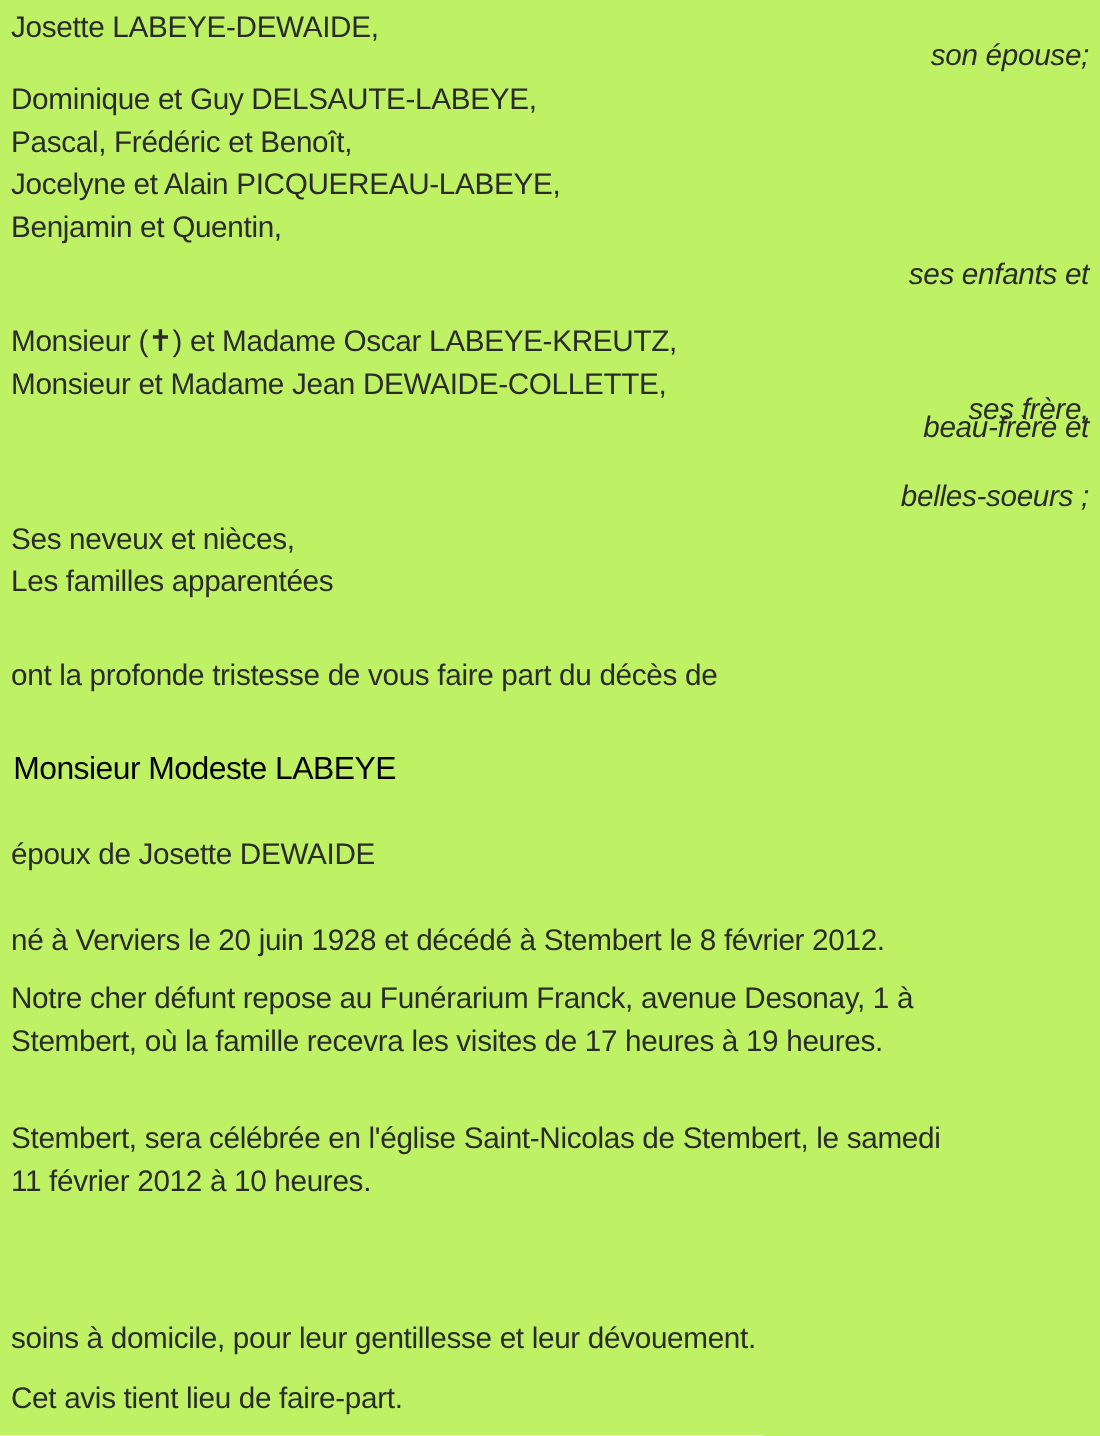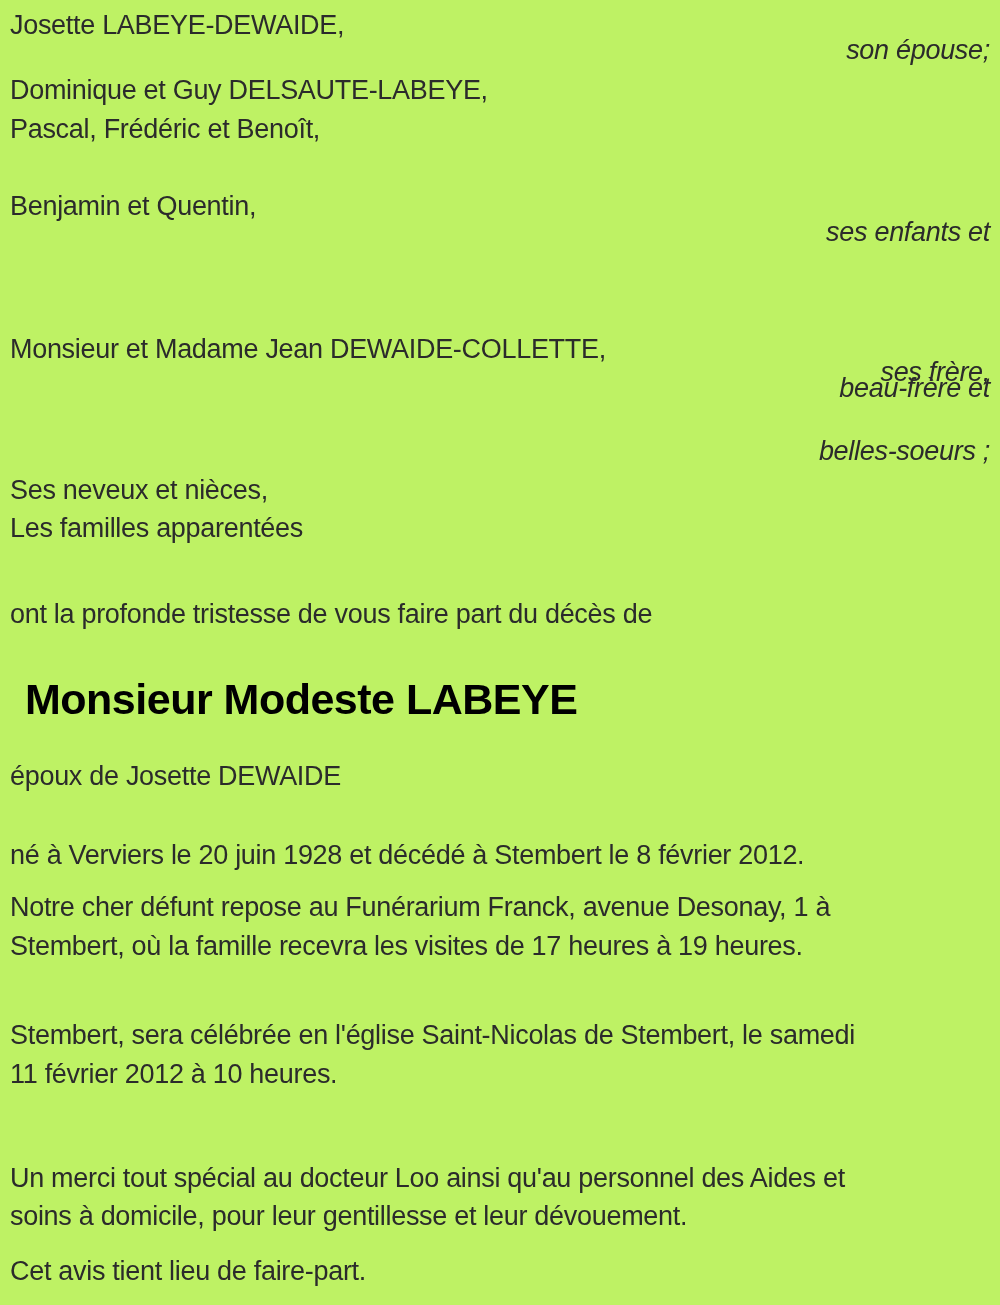--- a/index.html
+++ b/index.html
@@ -20,42 +20,44 @@
     position: absolute;
     font-size: 27px;
     line-height: 38px;
     letter-spacing: -0.3px;
     white-space: nowrap;
   }
   .left  { left: 10px;  text-align: left; }
   .right { right: 10px; text-align: right; font-style: italic; }
   .title {
     position: absolute;
-    left: 25px;
-    font-size: 43px;
+    left: 12px;
+    font-size: 29px;
     line-height: 50px;
-    font-weight: bold;
+    font-weight: normal;
     letter-spacing: -0.5px;
     color: #000000;
     white-space: nowrap;
   }
 </style>
 </head>
 <body>
 
 <div class="page">
 
   <div class="line left" style="top:6px">Josette LABEYE-DEWAIDE,</div>
   <div class="line right" style="top:31px">son épouse;</div>
 
   <div class="line left" style="top:71px">Dominique et Guy DELSAUTE-LABEYE,</div>
   <div class="line left" style="top:110px">Pascal, Frédéric et Benoît,</div>
+  <div class="line left" style="top:148px">Jocelyne et Alain PICQUEREAU-LABEYE,</div>
   <div class="line left" style="top:187px">Benjamin et Quentin,</div>
-  <div class="line right" style="top:213px">ses enfants et</div>
+  <div class="line right" style="top:230px">ses enfants et</div>
 
+  <div class="line left" style="top:291px">Monsieur (✝) et Madame Oscar LABEYE-KREUTZ,</div>
   <div class="line left" style="top:330px">Monsieur et Madame Jean DEWAIDE-COLLETTE,</div>
   <div class="line right" style="top:353px">ses frère,</div>
   <div class="line right" style="top:369px">beau-frère et</div>
   <div class="line right" style="top:432px">belles-soeurs ;</div>
 
   <div class="line left" style="top:509px">Les familles apparentées</div>
   <div class="line left" style="top:471px">Ses neveux et nièces,</div>
 
   <div class="line left" style="top:595px">ont la profonde tristesse de vous faire part du décès de</div>
 
@@ -64,18 +66,17 @@
   <div class="line left" style="top:757px">époux de Josette DEWAIDE</div>
   <div class="line left" style="top:836px">né à Verviers le 20 juin 1928 et décédé à Stembert le 8 février 2012.</div>
 
   <div class="line left" style="top:888px">Notre cher défunt repose au Funérarium Franck, avenue Desonay, 1 à</div>
   <div class="line left" style="top:927px">Stembert, où la famille recevra les visites de 17 heures à 19 heures.</div>
 
   <div class="line left" style="top:1016px">Stembert, sera célébrée en l'église Saint-Nicolas de Stembert, le samedi</div>
   <div class="line left" style="top:1055px">11 février 2012 à 10 heures.</div>
 
 
-  <div class="line left" style="top:1159px">Un merci tout spécial au docteur Loo ainsi qu'au personnel des Aides et</div>
   <div class="line left" style="top:1197px">soins à domicile, pour leur gentillesse et leur dévouement.</div>
 
   <div class="line left" style="top:1252px">Cet avis tient lieu de faire-part.</div>
 
 </div>
 
 </body></html>

